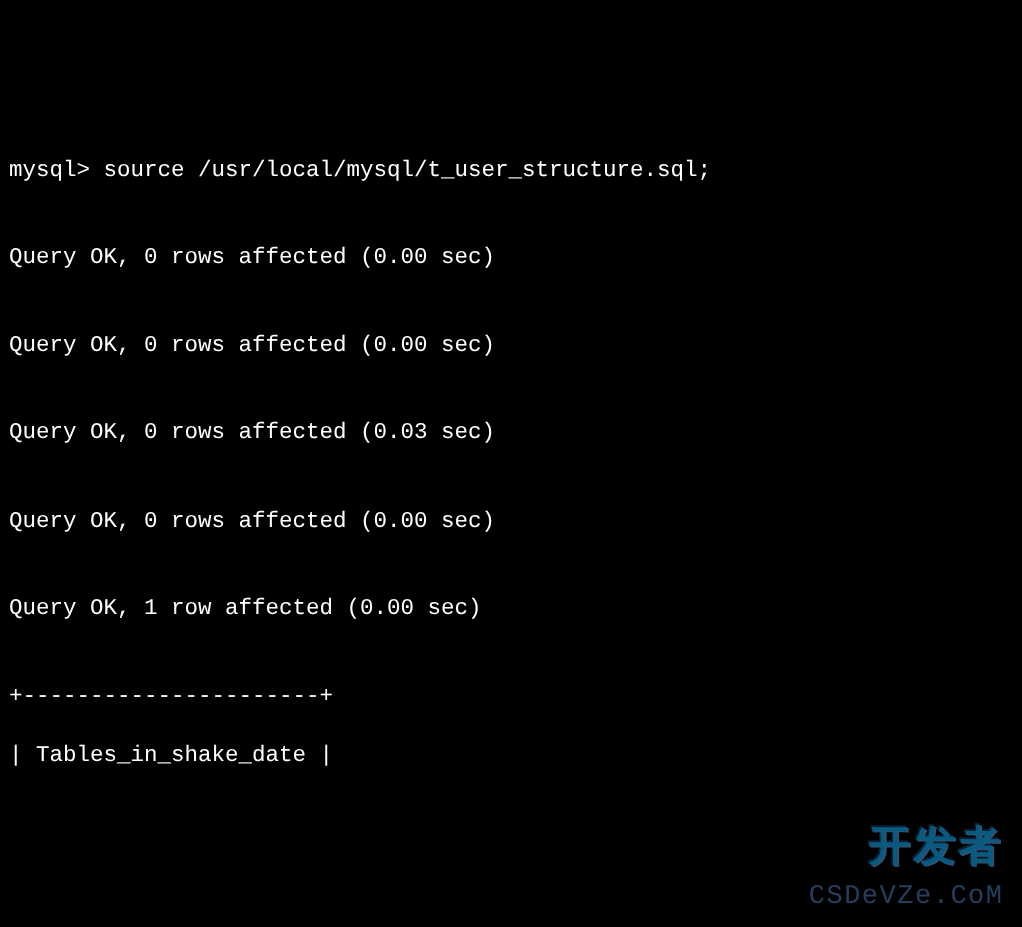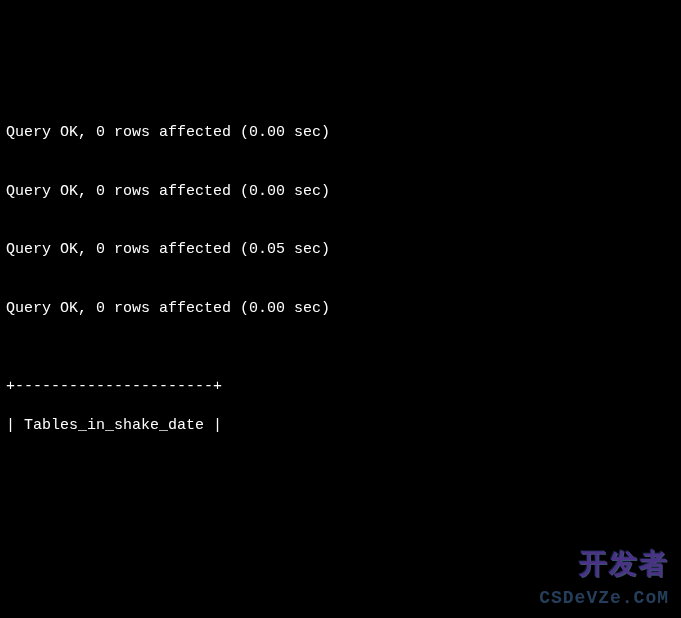--- a/index.html
+++ b/index.html
@@ -23,53 +23,55 @@
     .line {
       display: block;
     }
     .watermark1 {
       position: absolute;
       right: 12px;
       bottom: 36px;
       font-family: "SimHei", "Microsoft YaHei", sans-serif;
       font-size: 28px;
       font-weight: bold;
-      color: #8b5cf6;
+      color: #0ea5e9;
       opacity: 0.55;
       letter-spacing: 2px;
       text-shadow: 1px 1px 0 #6a93c5, -1px -1px 0 #1b3a5f;
     }
     .watermark2 {
       position: absolute;
       right: 12px;
       bottom: 8px;
       font-family: "Courier New", monospace;
       font-size: 18px;
-      font-weight: bold;
+      font-weight: normal;
       color: #4a7db5;
       opacity: 0.5;
       letter-spacing: 1px;
       margin-top: 24px;
     }
   </style>
 </head>
 <body>
 
 
 
 <div>
+<span class="line">mysql&gt; source /usr/local/mysql/t_user_structure.sql;</span>
 <span class="line"></span>
 <span class="line">Query OK, 0 rows affected (0.00 sec)</span>
 <span class="line"></span>
 <span class="line">Query OK, 0 rows affected (0.00 sec)</span>
 <span class="line"></span>
-<span class="line">Query OK, 0 rows affected (0.05 sec)</span>
+<span class="line">Query OK, 0 rows affected (0.03 sec)</span>
 <span class="line"></span>
 <span class="line">Query OK, 0 rows affected (0.00 sec)</span>
 <span class="line"></span>
+<span class="line">Query OK, 1 row affected (0.00 sec)</span>
 <span class="line"></span>
 <span class="line">+----------------------+</span>
 <span class="line">| Tables_in_shake_date |</span>
 
 
 
 
 
 <span class="line"></span>
 

